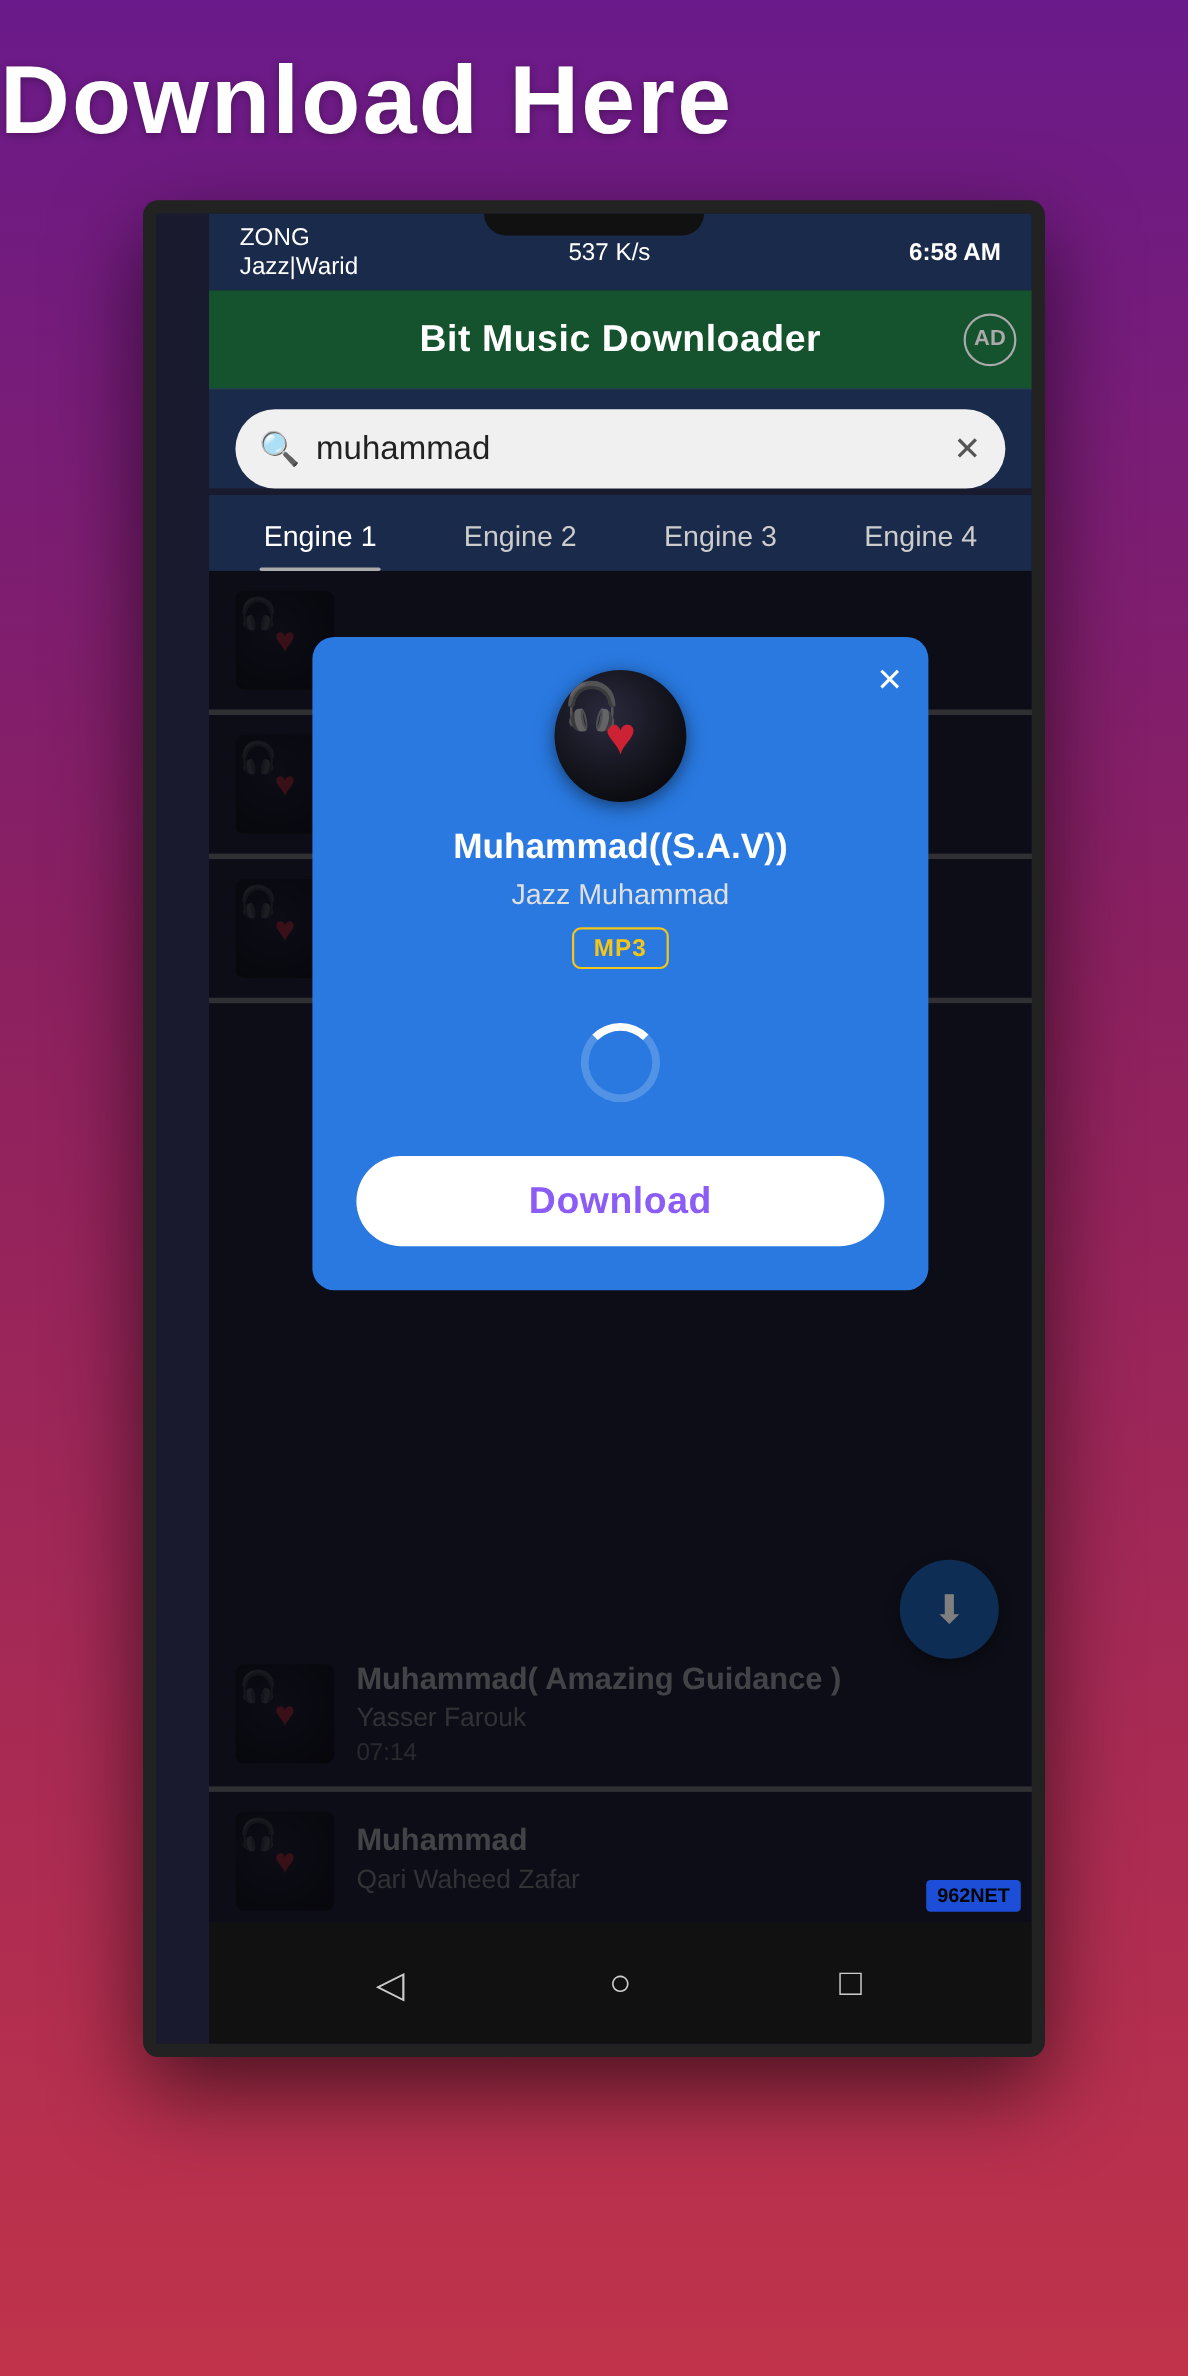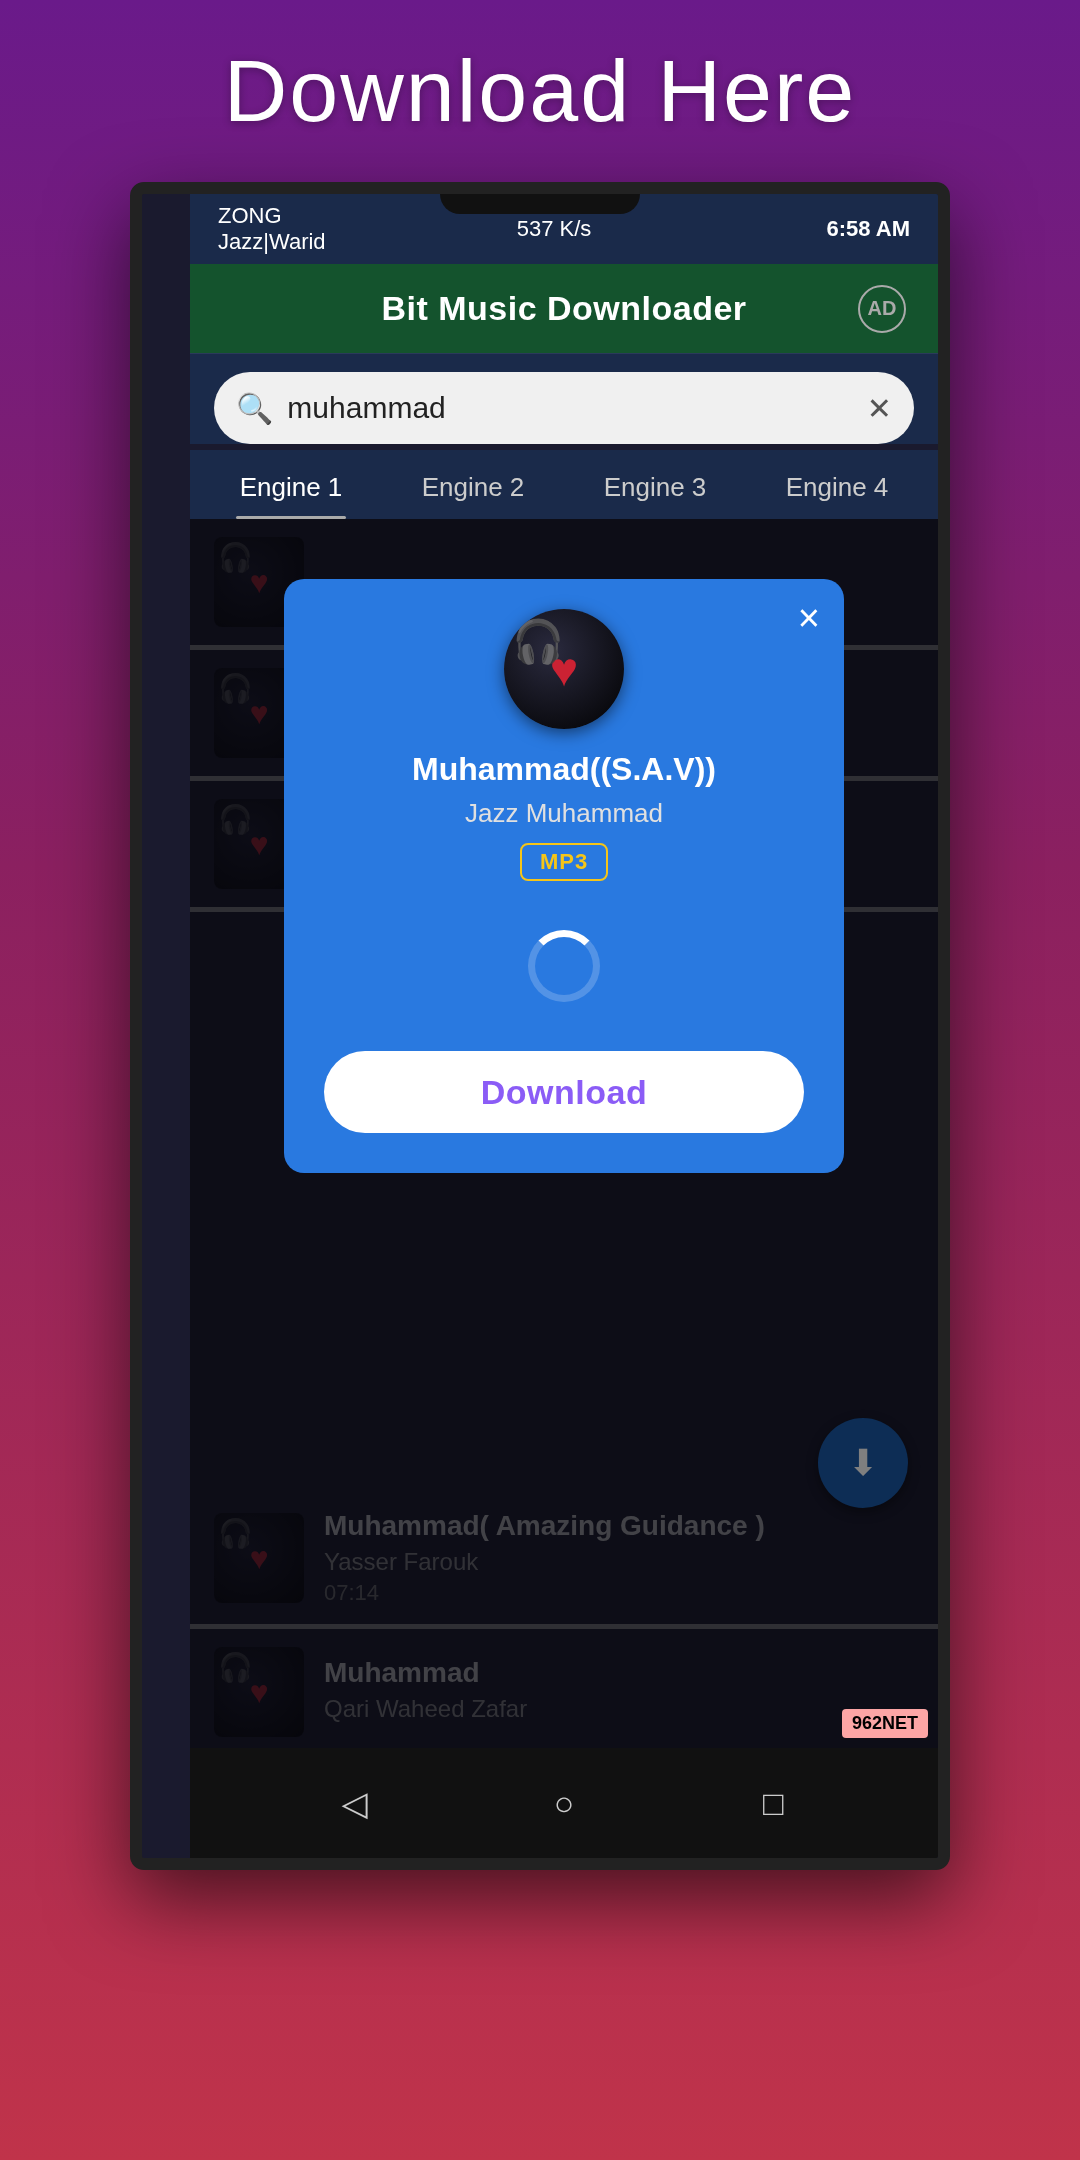--- a/index.html
+++ b/index.html
@@ -11,22 +11,21 @@
       flex-direction: column;
       align-items: center;
       font-family: 'Arial', sans-serif;
       overflow: hidden;
     }
 
     
     .page-heading {
       color: #fff;
       font-size: 88px;
-      font-weight: 400;
-      text-align: center;
+      font-weight: 700;
       margin-top: 40px;
       margin-bottom: 40px;
       letter-spacing: 2px;
       text-shadow: 0 2px 8px rgba(0,0,0,0.3);
       width: 100%;
     }
 
     
     .phone-frame {
       width: 820px;
@@ -93,21 +92,21 @@
       border-bottom: 1px solid #2a3a5a;
     }
     .app-title {
       color: #ffffff;
       font-size: 34px;
       font-weight: 700;
       letter-spacing: 0.5px;
     }
     .ad-badge {
       position: absolute;
-      right: 32px;
+      right: 14px;
       width: 48px;
       height: 48px;
       border-radius: 50%;
       border: 2px solid #aaa;
       display: flex;
       align-items: center;
       justify-content: center;
       color: #aaa;
       font-size: 20px;
       font-weight: 700;
@@ -382,21 +381,21 @@
       cursor: pointer;
       width: 60px;
       text-align: center;
     }
 
     
     .watermark {
       position: absolute;
       bottom: 120px;
       right: 10px;
-      background: #fca5a5;
+      background: #1d4ed8;
       color: #000;
       font-size: 18px;
       font-weight: 700;
       padding: 4px 10px;
       border-radius: 4px;
       z-index: 50;
     }
 
     .phone-inner {
       display: flex;

